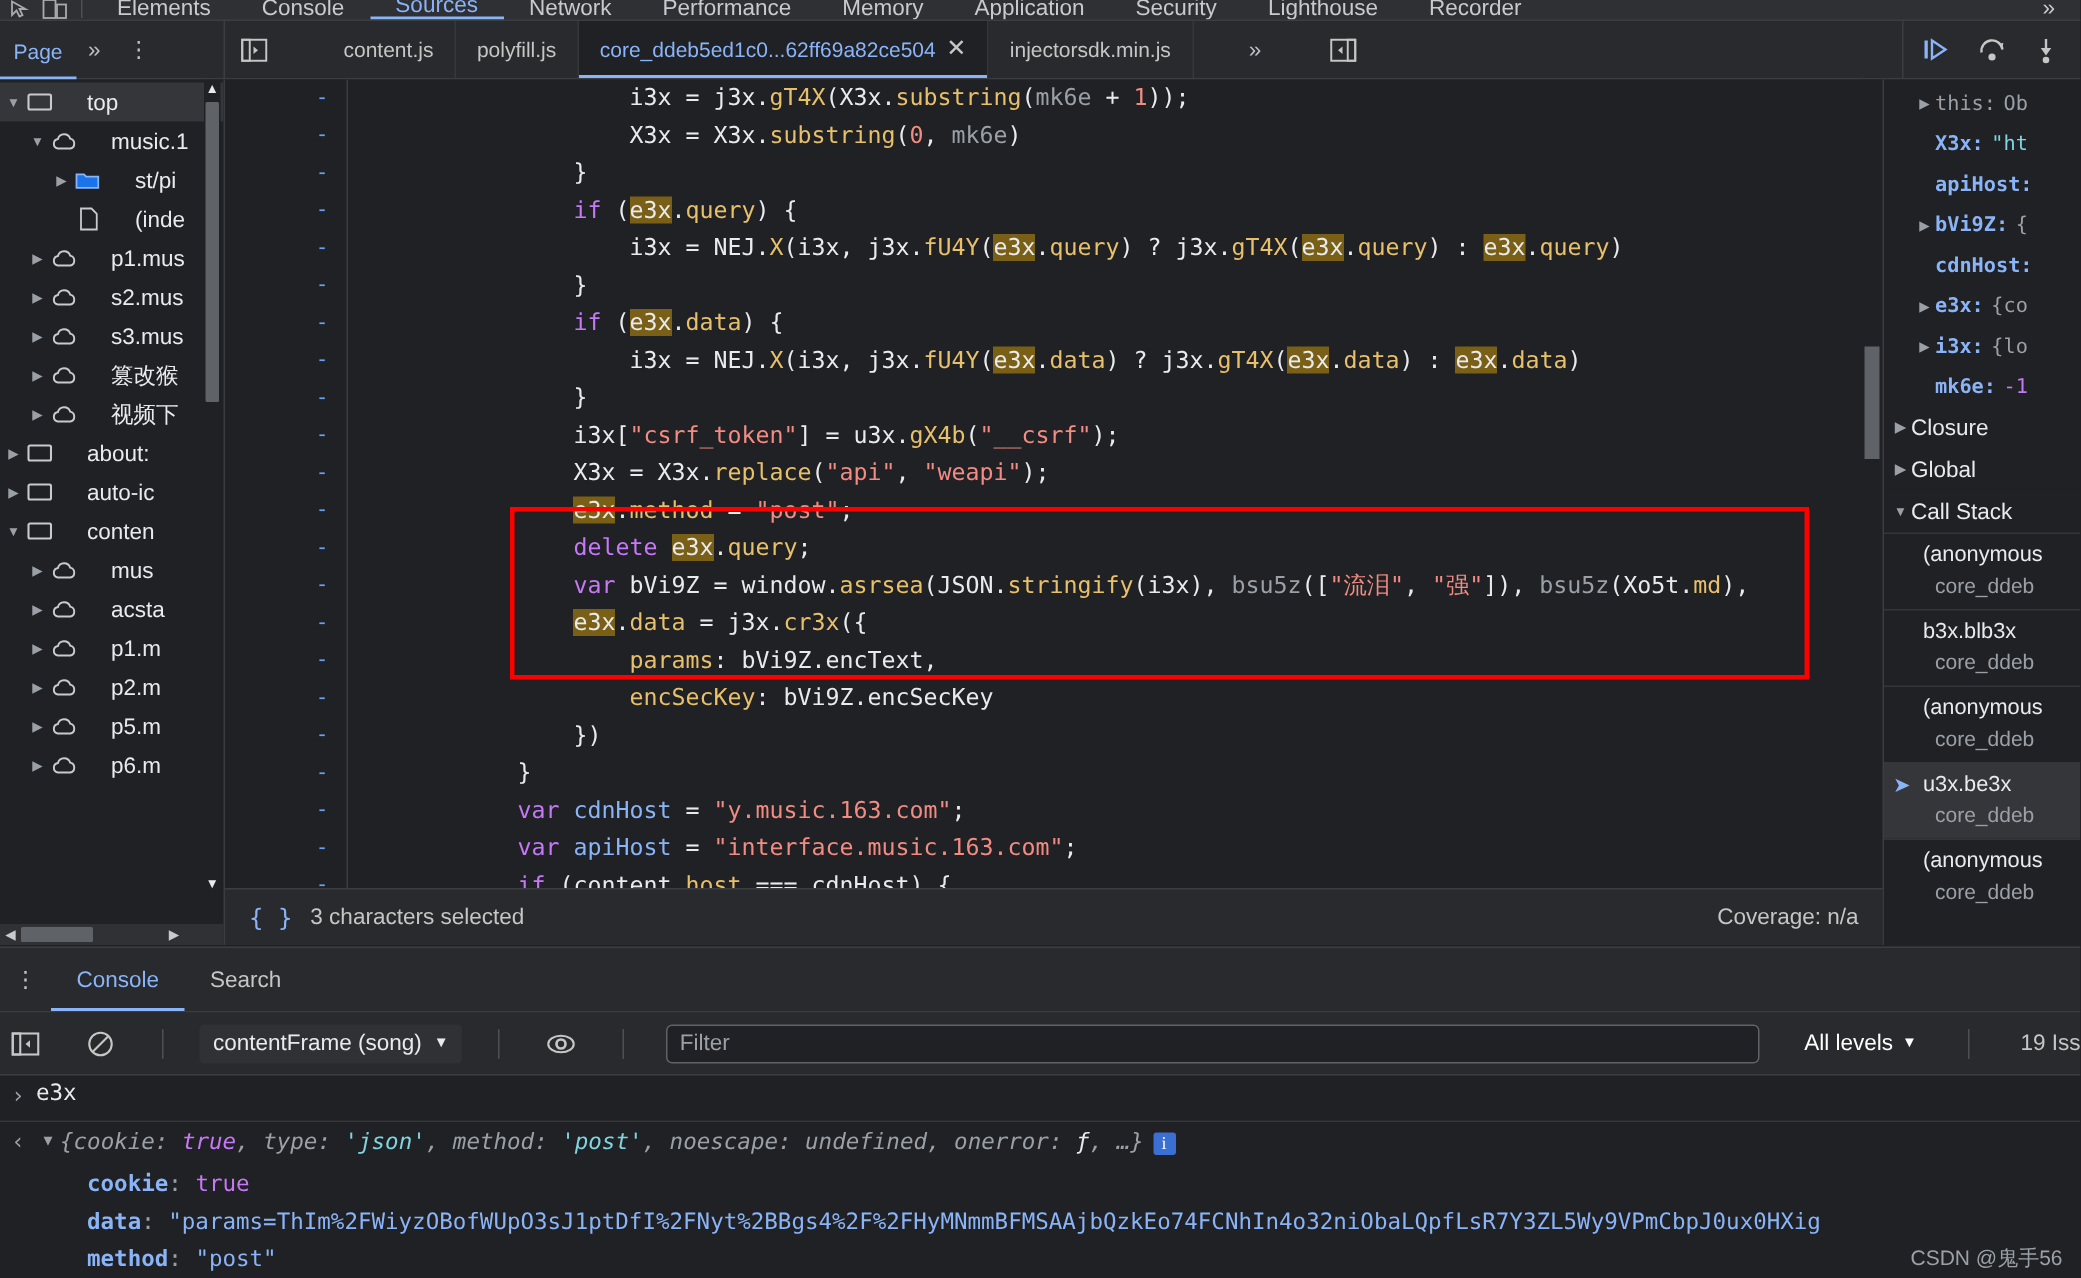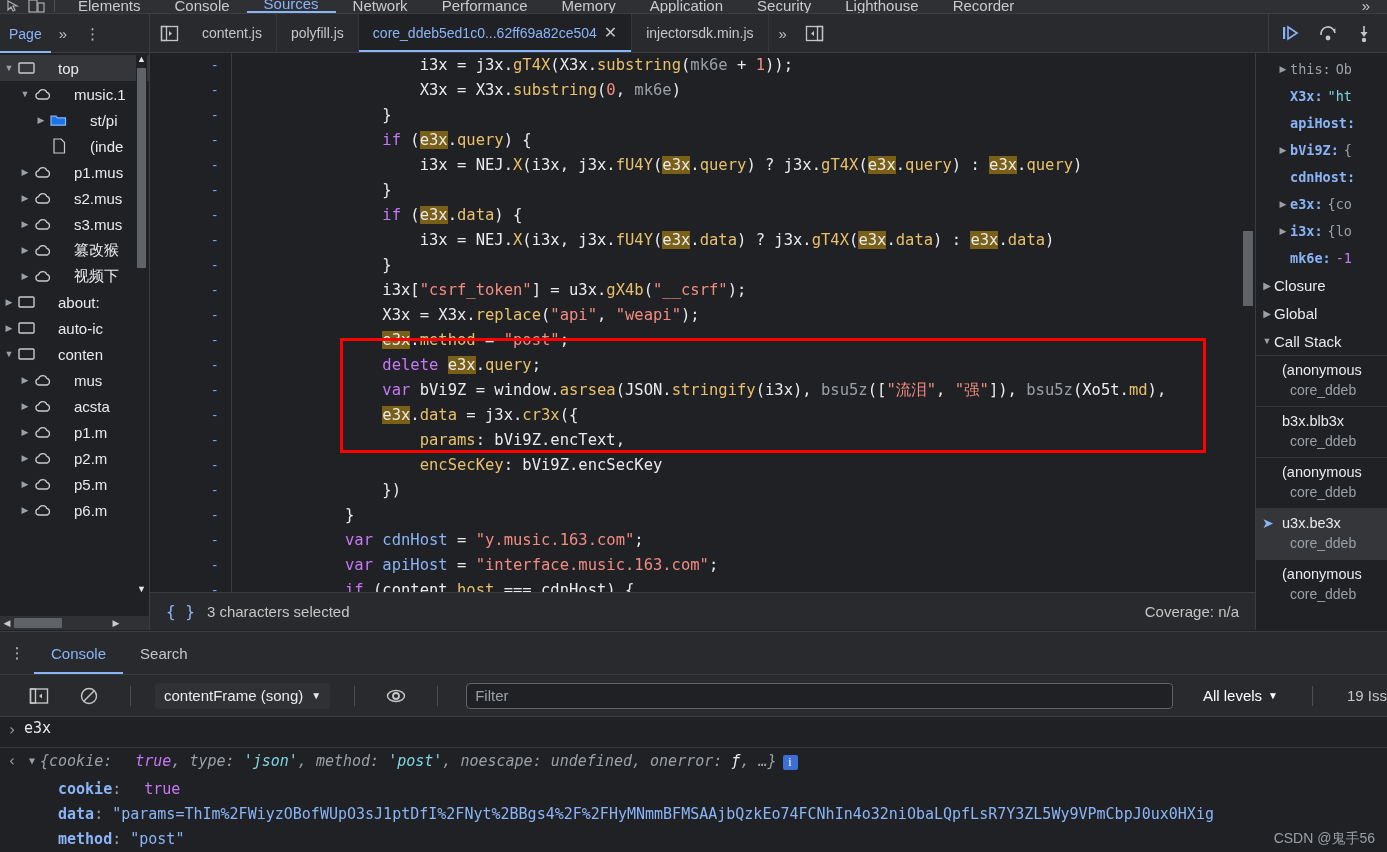--- a/index.html
+++ b/index.html
@@ -37,21 +37,21 @@
     width: 150px; display: flex; align-items: center; gap: 0px;
     border-right: 1px solid #3c3d40; position: relative;
   }
   .np-tab {
     font-size: 14px; color: #8ab4f8; padding: 0 9px; height: 39px;
     line-height: 40px; border-bottom: 2px solid #8ab4f8;
   }
   .np-more { font-size: 15px; color: #bdc1c6; padding: 0 8px; line-height: 39px; }
   .np-dots { color: #bdc1c6; font-size: 15px; padding: 0 10px; line-height: 39px; letter-spacing:0; }
 
-  .tabstrip { flex: 1; display: flex; align-items: stretch; overflow: hidden; min-width: 0; }
+  .tabstrip { flex: 1; display: flex; align-items: stretch; overflow: hidden; min-width: 0; gap: 27px; }
   .tb-icon-btn {
     width: 38px; display: flex; align-items: center; justify-content: center;
     color: #bdc1c6;
   }
   .ftab {
     display: flex; align-items: center; gap: 7px; padding: 0 14px;
     font-size: 14px; color: #c4c7c5; white-space: nowrap; position: relative;
     border-right: 1px solid #35373a;
   }
   .ftab.active { color: #8ab4f8; background: #202124; }
@@ -180,21 +180,21 @@
   .dw-dots { width: 34px; display: flex; align-items: center; justify-content: center; color: #c4c7c5; font-size: 15px; }
   .dw-tab {
     display: flex; align-items: center; padding: 0 17px; font-size: 15px; color: #c4c7c5;
     position: relative;
   }
   .dw-tab.active { color: #8ab4f8; }
   .dw-tab.active:after { content:''; position:absolute; left:0; right:0; bottom:0; height:2px; background:#8ab4f8; }
 
   .console-toolbar {
     height: 42px; background: #282a2d; display: flex; align-items: center; gap: 16px;
-    border-bottom: 1px solid #3c3d40; padding-left: 22px;
+    border-bottom: 1px solid #3c3d40; padding-left: 0;
   }
   .ct-btn { width: 34px; height: 42px; display: flex; align-items: center; justify-content: center; color: #c4c7c5; }
   .ct-sep { width: 1px; height: 20px; background: #4d4f52; margin: 0 8px; }
   .ct-select {
     background: #303134; border: 1px solid #303134; border-radius: 3px;
     height: 26px; display: flex; align-items: center; gap: 8px; padding: 0 8px;
     color: #e8eaed; font-size: 15px;
   }
   .ct-filter {
     flex: 1; height: 26px; background: #202124; border: 1px solid #5f6368; border-radius: 4px;
@@ -210,21 +210,21 @@
 
   .console-body { position: relative; height: 135px; overflow: hidden; font-family: "DejaVu Sans Mono", monospace; }
   .c-row { display: flex; align-items: flex-start; height: 25px; white-space: nowrap; font-size: 15px; }
   .c-prompt { color: #9aa0a6; width: 24px; text-align: center; flex: 0 0 24px; padding-top: 2px; }
   .c-input { color: #e8eaed; }
   .c-divider { height: 1px; background: #35363a; margin: 3px 0 4px 0; }
   .c-back { color: #9aa0a6; width: 24px; text-align: center; flex: 0 0 24px; }
   .c-tw { color: #9aa0a6; width: 16px; text-align: center; flex: 0 0 16px; font-size: 10px; padding-top: 3px; }
   .ital { font-style: italic; }
   .ckey { color: #9aa0a6; font-style: italic; }
-  .cpink { color: #c678f7; margin-left: 14px; }
+  .cpink { color: #c678f7; }
   .ccyan { color: #7fd4e0; }
   .cblue { color: #8ab4f8; }
   .cgrey { color: #9aa0a6; }
   .cwhite { color: #e8eaed; }
   .c-ibadge {
     display: inline-block; background: #3b6fd4; color: #fff; font-size: 12px;
     width: 15px; height: 15px; line-height: 15px; text-align: center; border-radius: 2px;
     font-family: "Liberation Serif", serif; margin-left: 6px;
   }
   .c-prop { padding-left: 58px; font-size: 15px; height: 25px; line-height: 25px; white-space: nowrap; }

